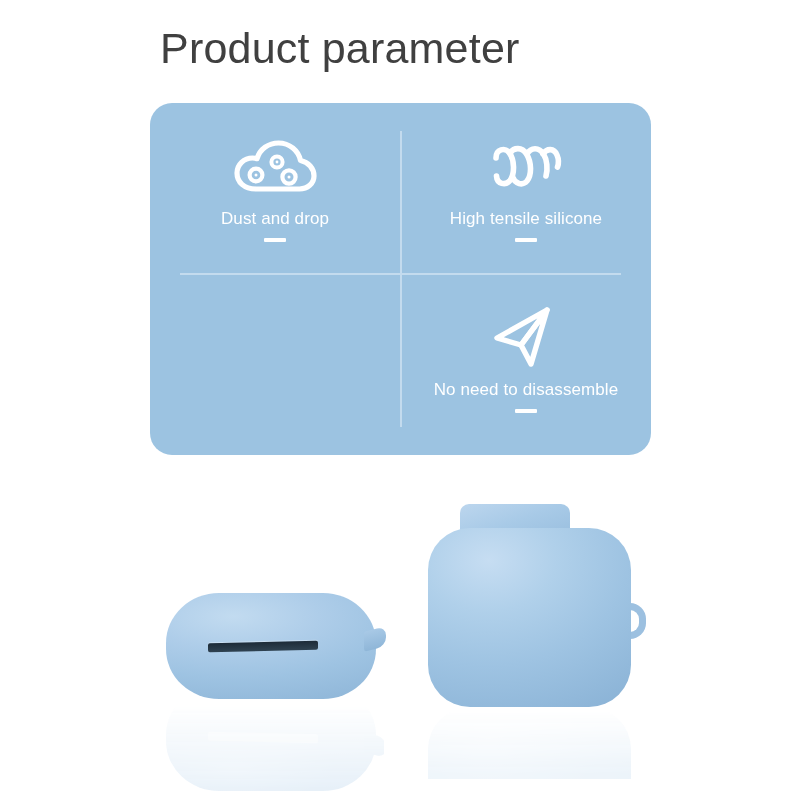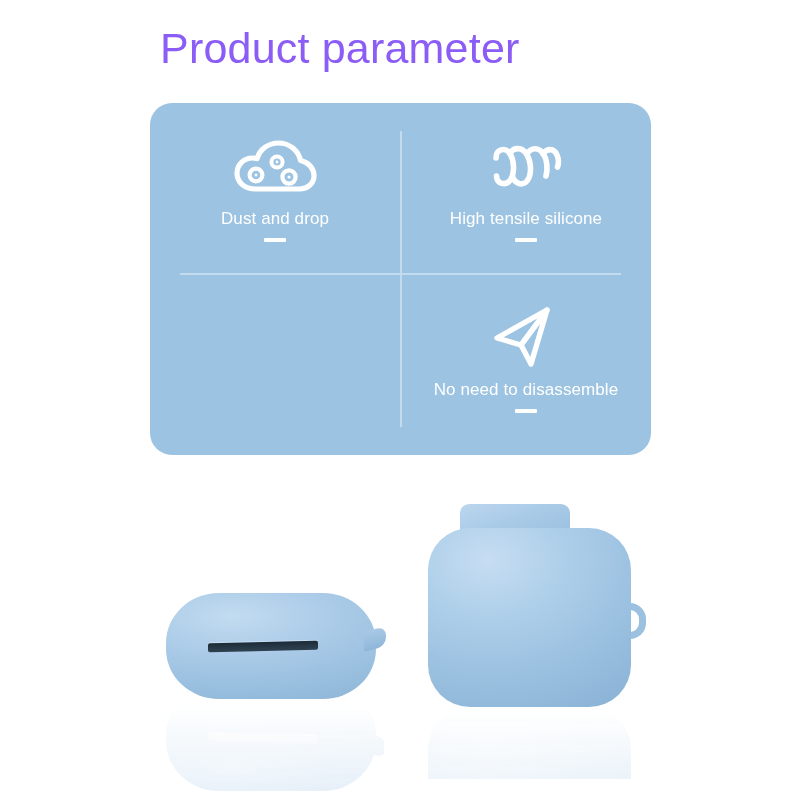--- a/index.html
+++ b/index.html
@@ -16,21 +16,21 @@
     -webkit-font-smoothing: antialiased;
   }
 
   
   #page-title {
     position: absolute;
     left: 160px;
     top: 24px;
     font-size: 43px;
     font-weight: 400;
-    color: #8b5cf6;
+    color: #404040;
     letter-spacing: 0.2px;
     white-space: nowrap;
   }
 
   
   #feature-card {
     position: absolute;
     left: 150px;
     top: 103px;
     width: 501px;

